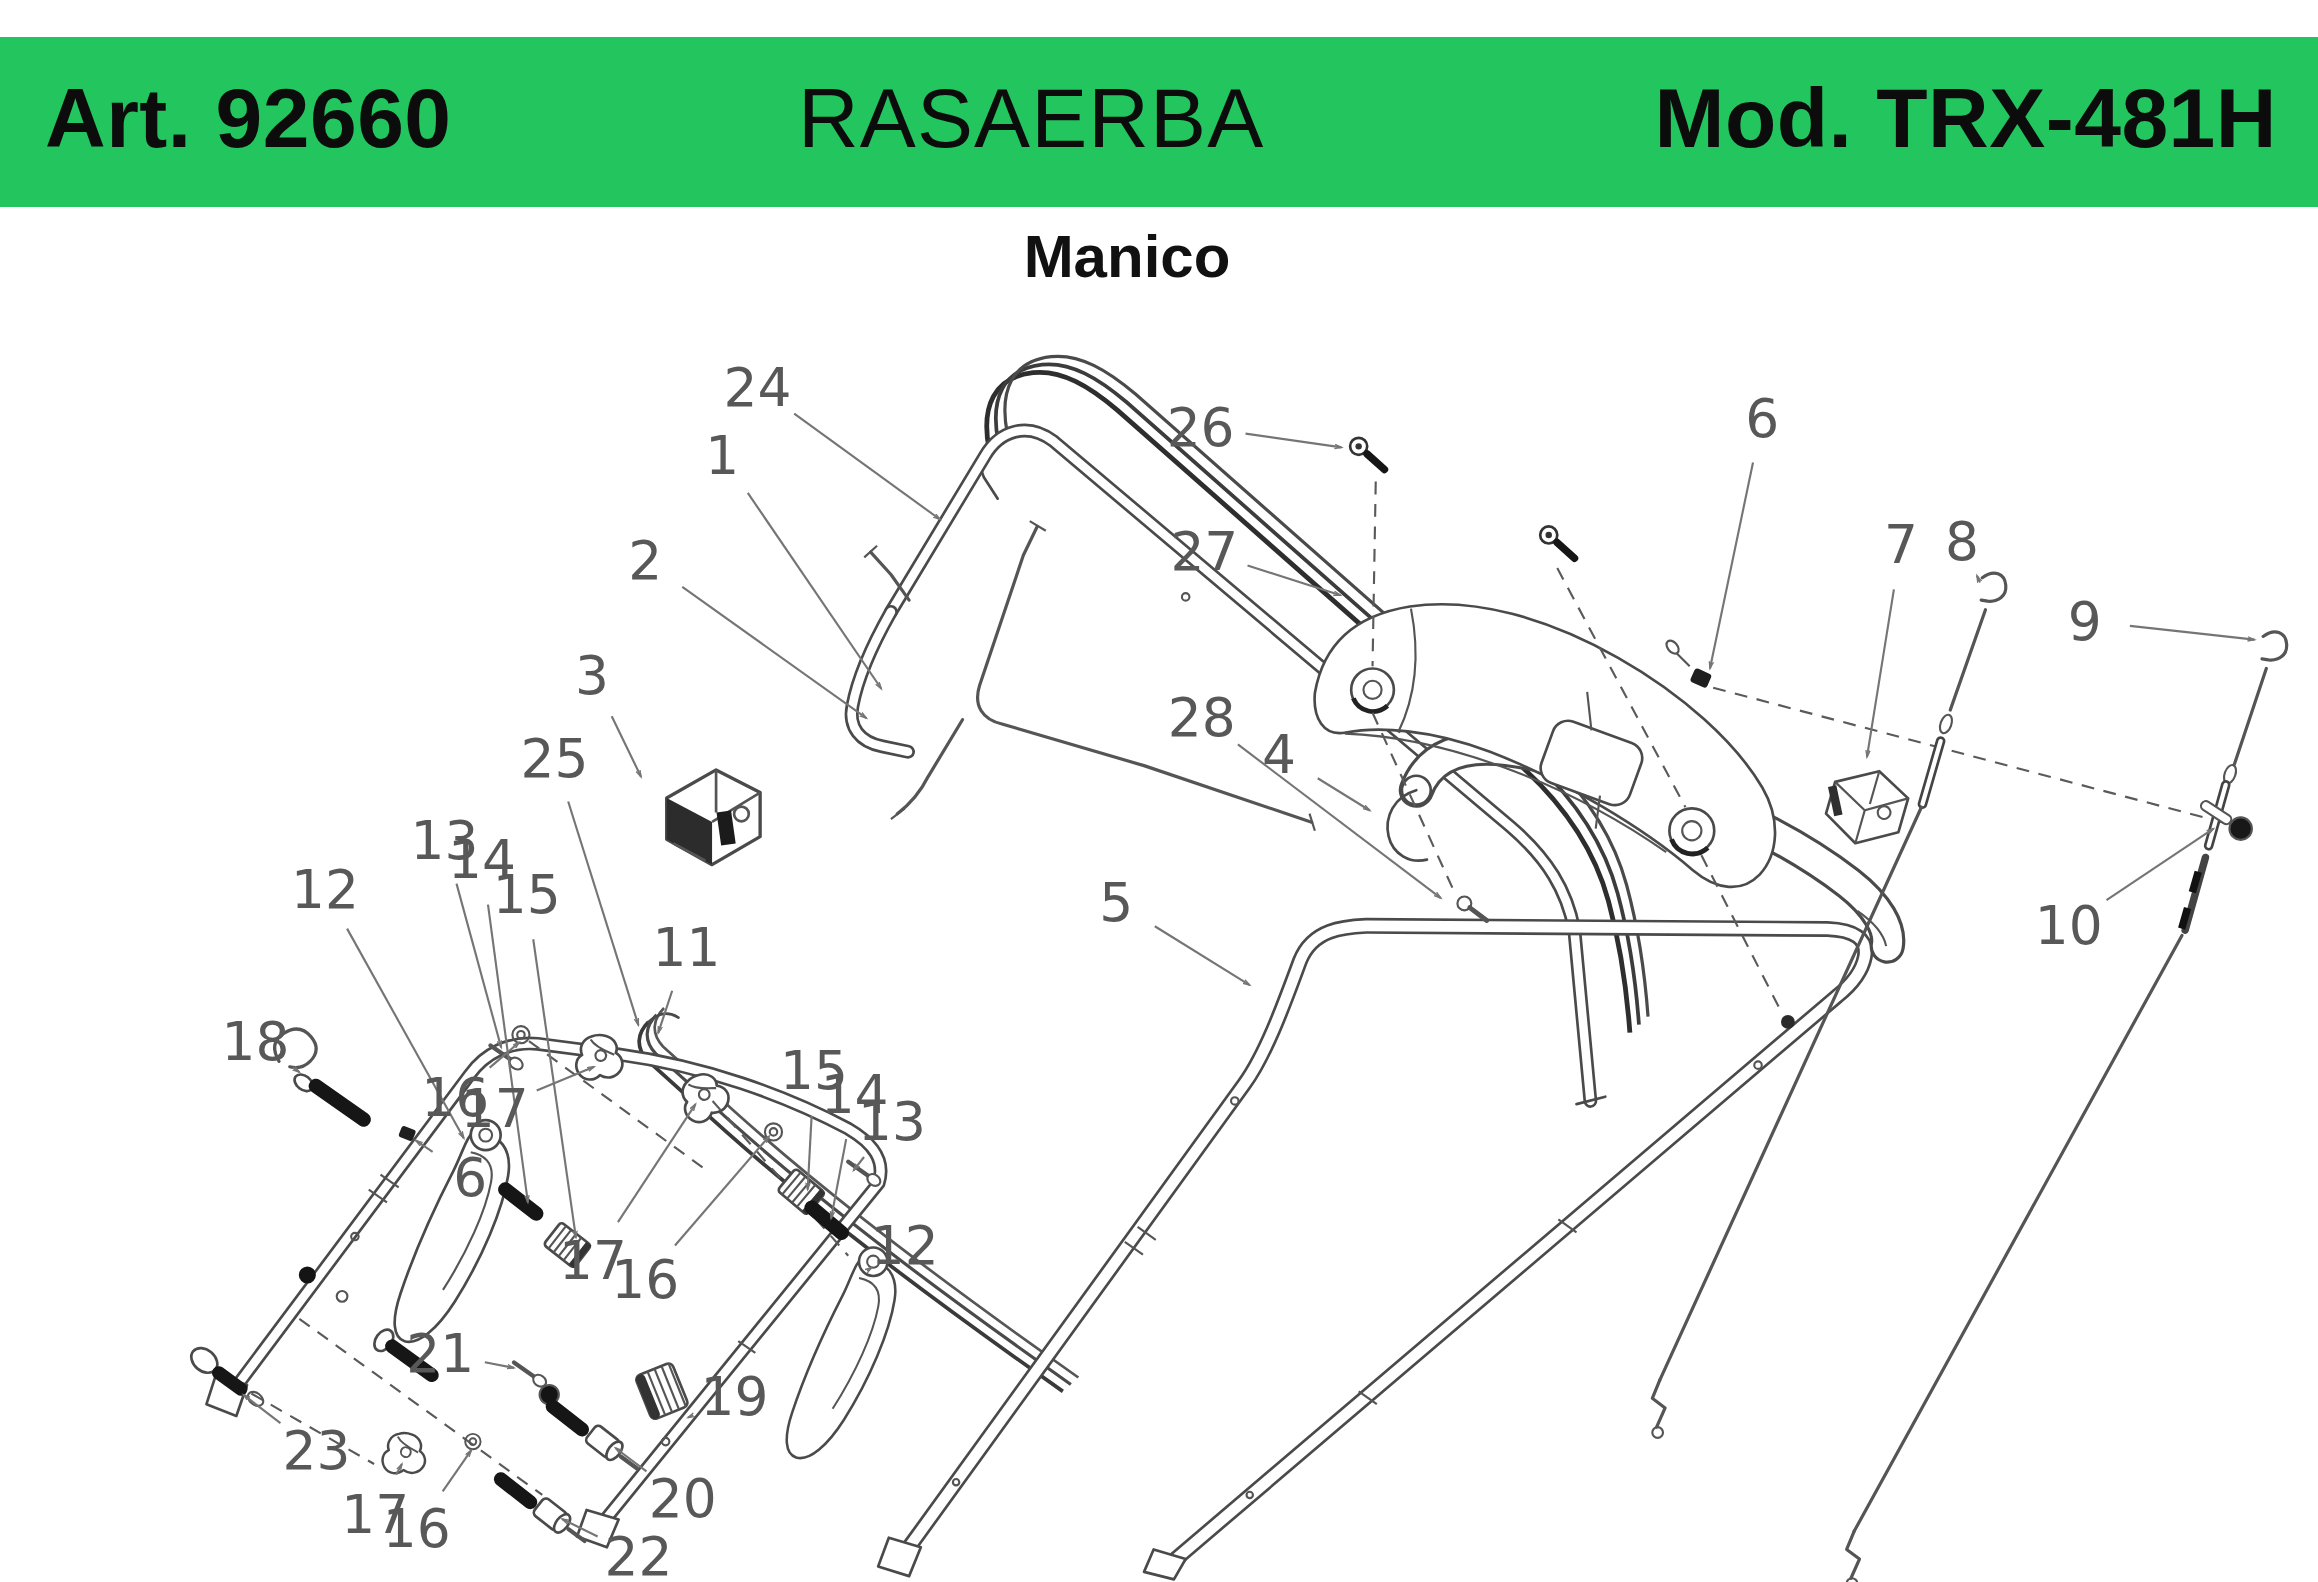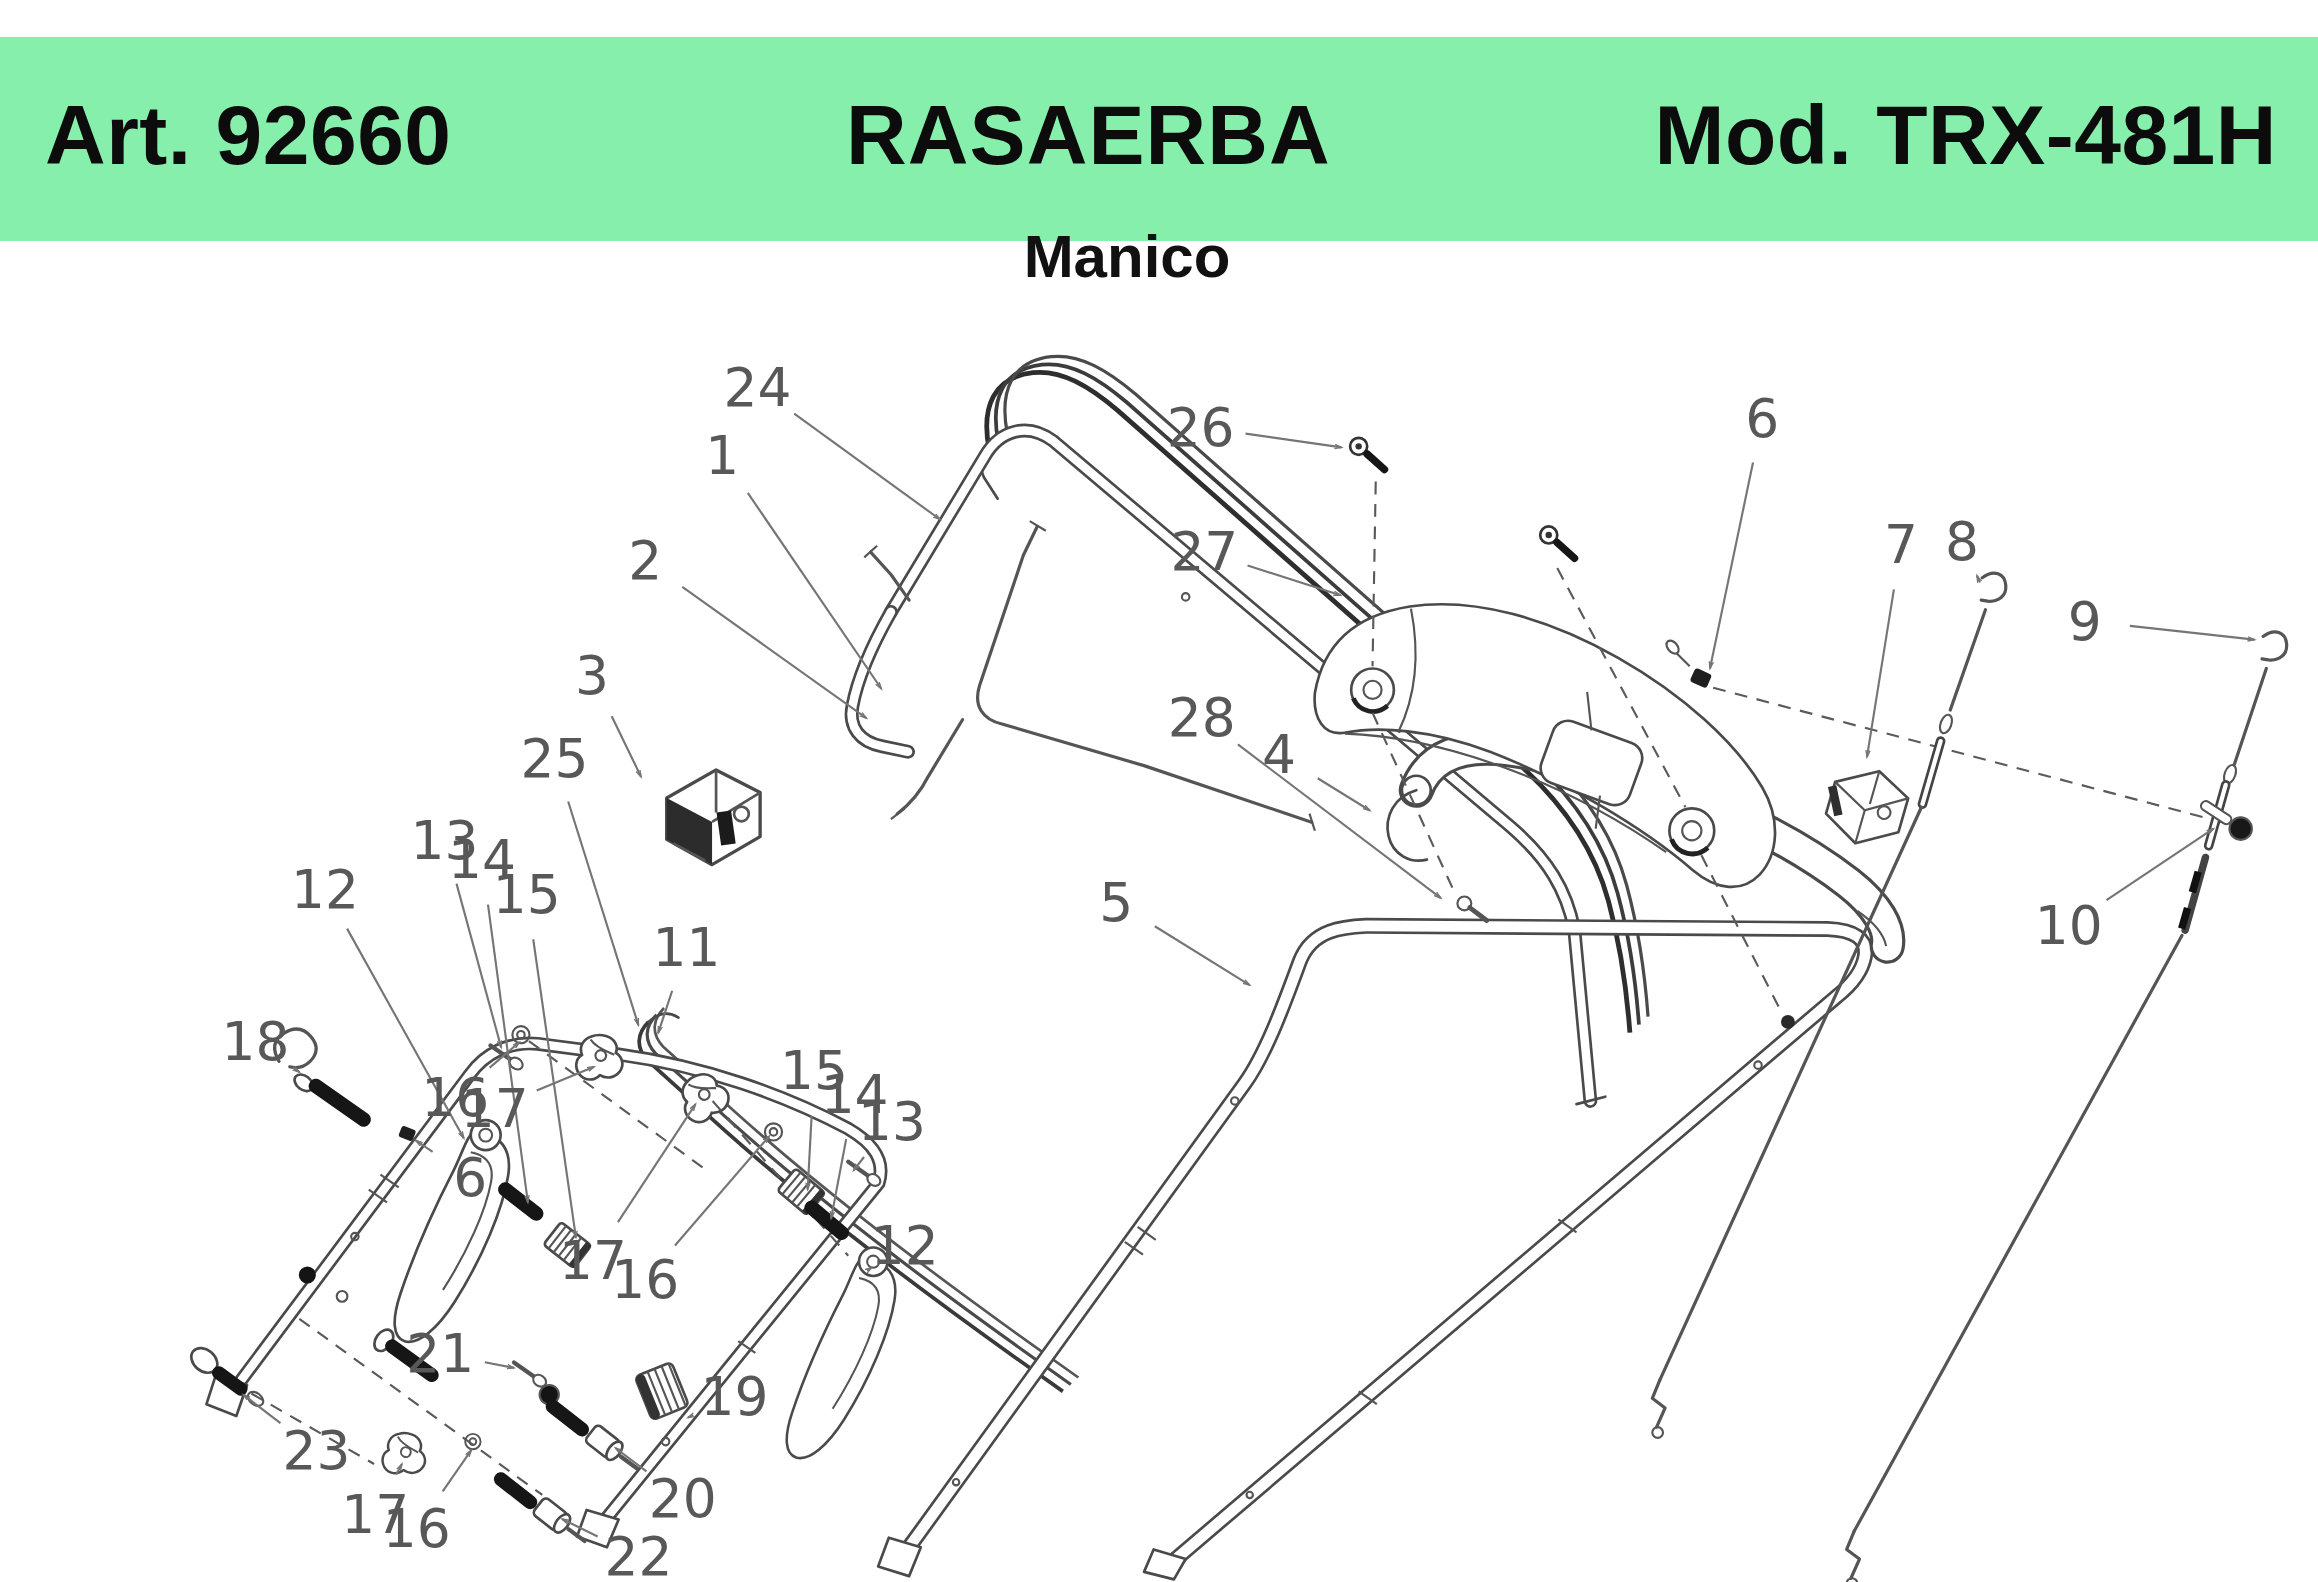--- a/index.html
+++ b/index.html
@@ -1,22 +1,22 @@
 <!DOCTYPE html>
 <html style="font-size:8.5px"><head>
 <meta charset="utf-8">
 <style>
   html,body{margin:0;padding:0;background:#ffffff;}
   .page{position:relative;width:2319px;height:1582px;background:#ffffff;overflow:hidden;
         font-family:"Liberation Sans",sans-serif;}
-  .header-bar{position:absolute;left:0;top:37px;width:2319px;height:204px;background:#86efac;}
+  .header-bar{position:absolute;left:0;top:37px;width:2319px;height:170px;background:#22c55e;}
   .header-bar .art{position:absolute;left:45px;top:50%;transform:translateY(-54%);
         font-size:84px;font-weight:bold;color:#0c0c0c;letter-spacing:0.5px;}
   .header-bar .prod{position:absolute;left:798px;top:50%;transform:translateY(-54%);
-        font-size:84px;font-weight:bold;color:#0c0c0c;letter-spacing:1.1px;margin-left:48px;}
+        font-size:84px;font-weight:normal;color:#0c0c0c;letter-spacing:1.1px;}
   .header-bar .model{position:absolute;right:42px;top:50%;transform:translateY(-54%);
         font-size:84px;font-weight:bold;color:#0c0c0c;letter-spacing:0.5px;}
   .page-title{position:absolute;left:0;top:222px;width:2254px;text-align:center;
         font-size:60px;font-weight:bold;color:#111;}
   svg{position:absolute;left:0;top:0;}
   .ln{fill:none;stroke:#4a4a4a;stroke-width:5;stroke-linecap:round;stroke-linejoin:round;}
   .ln4{fill:none;stroke:#555;stroke-width:4;}
   .tubeO{fill:none;stroke:#4a4a4a;stroke-width:26;stroke-linecap:round;stroke-linejoin:round;}
   .tubeI{fill:none;stroke:#fff;stroke-width:16;stroke-linecap:round;stroke-linejoin:round;}
   .tube5O{fill:none;stroke:#4a4a4a;stroke-width:30;stroke-linecap:round;stroke-linejoin:round;}

